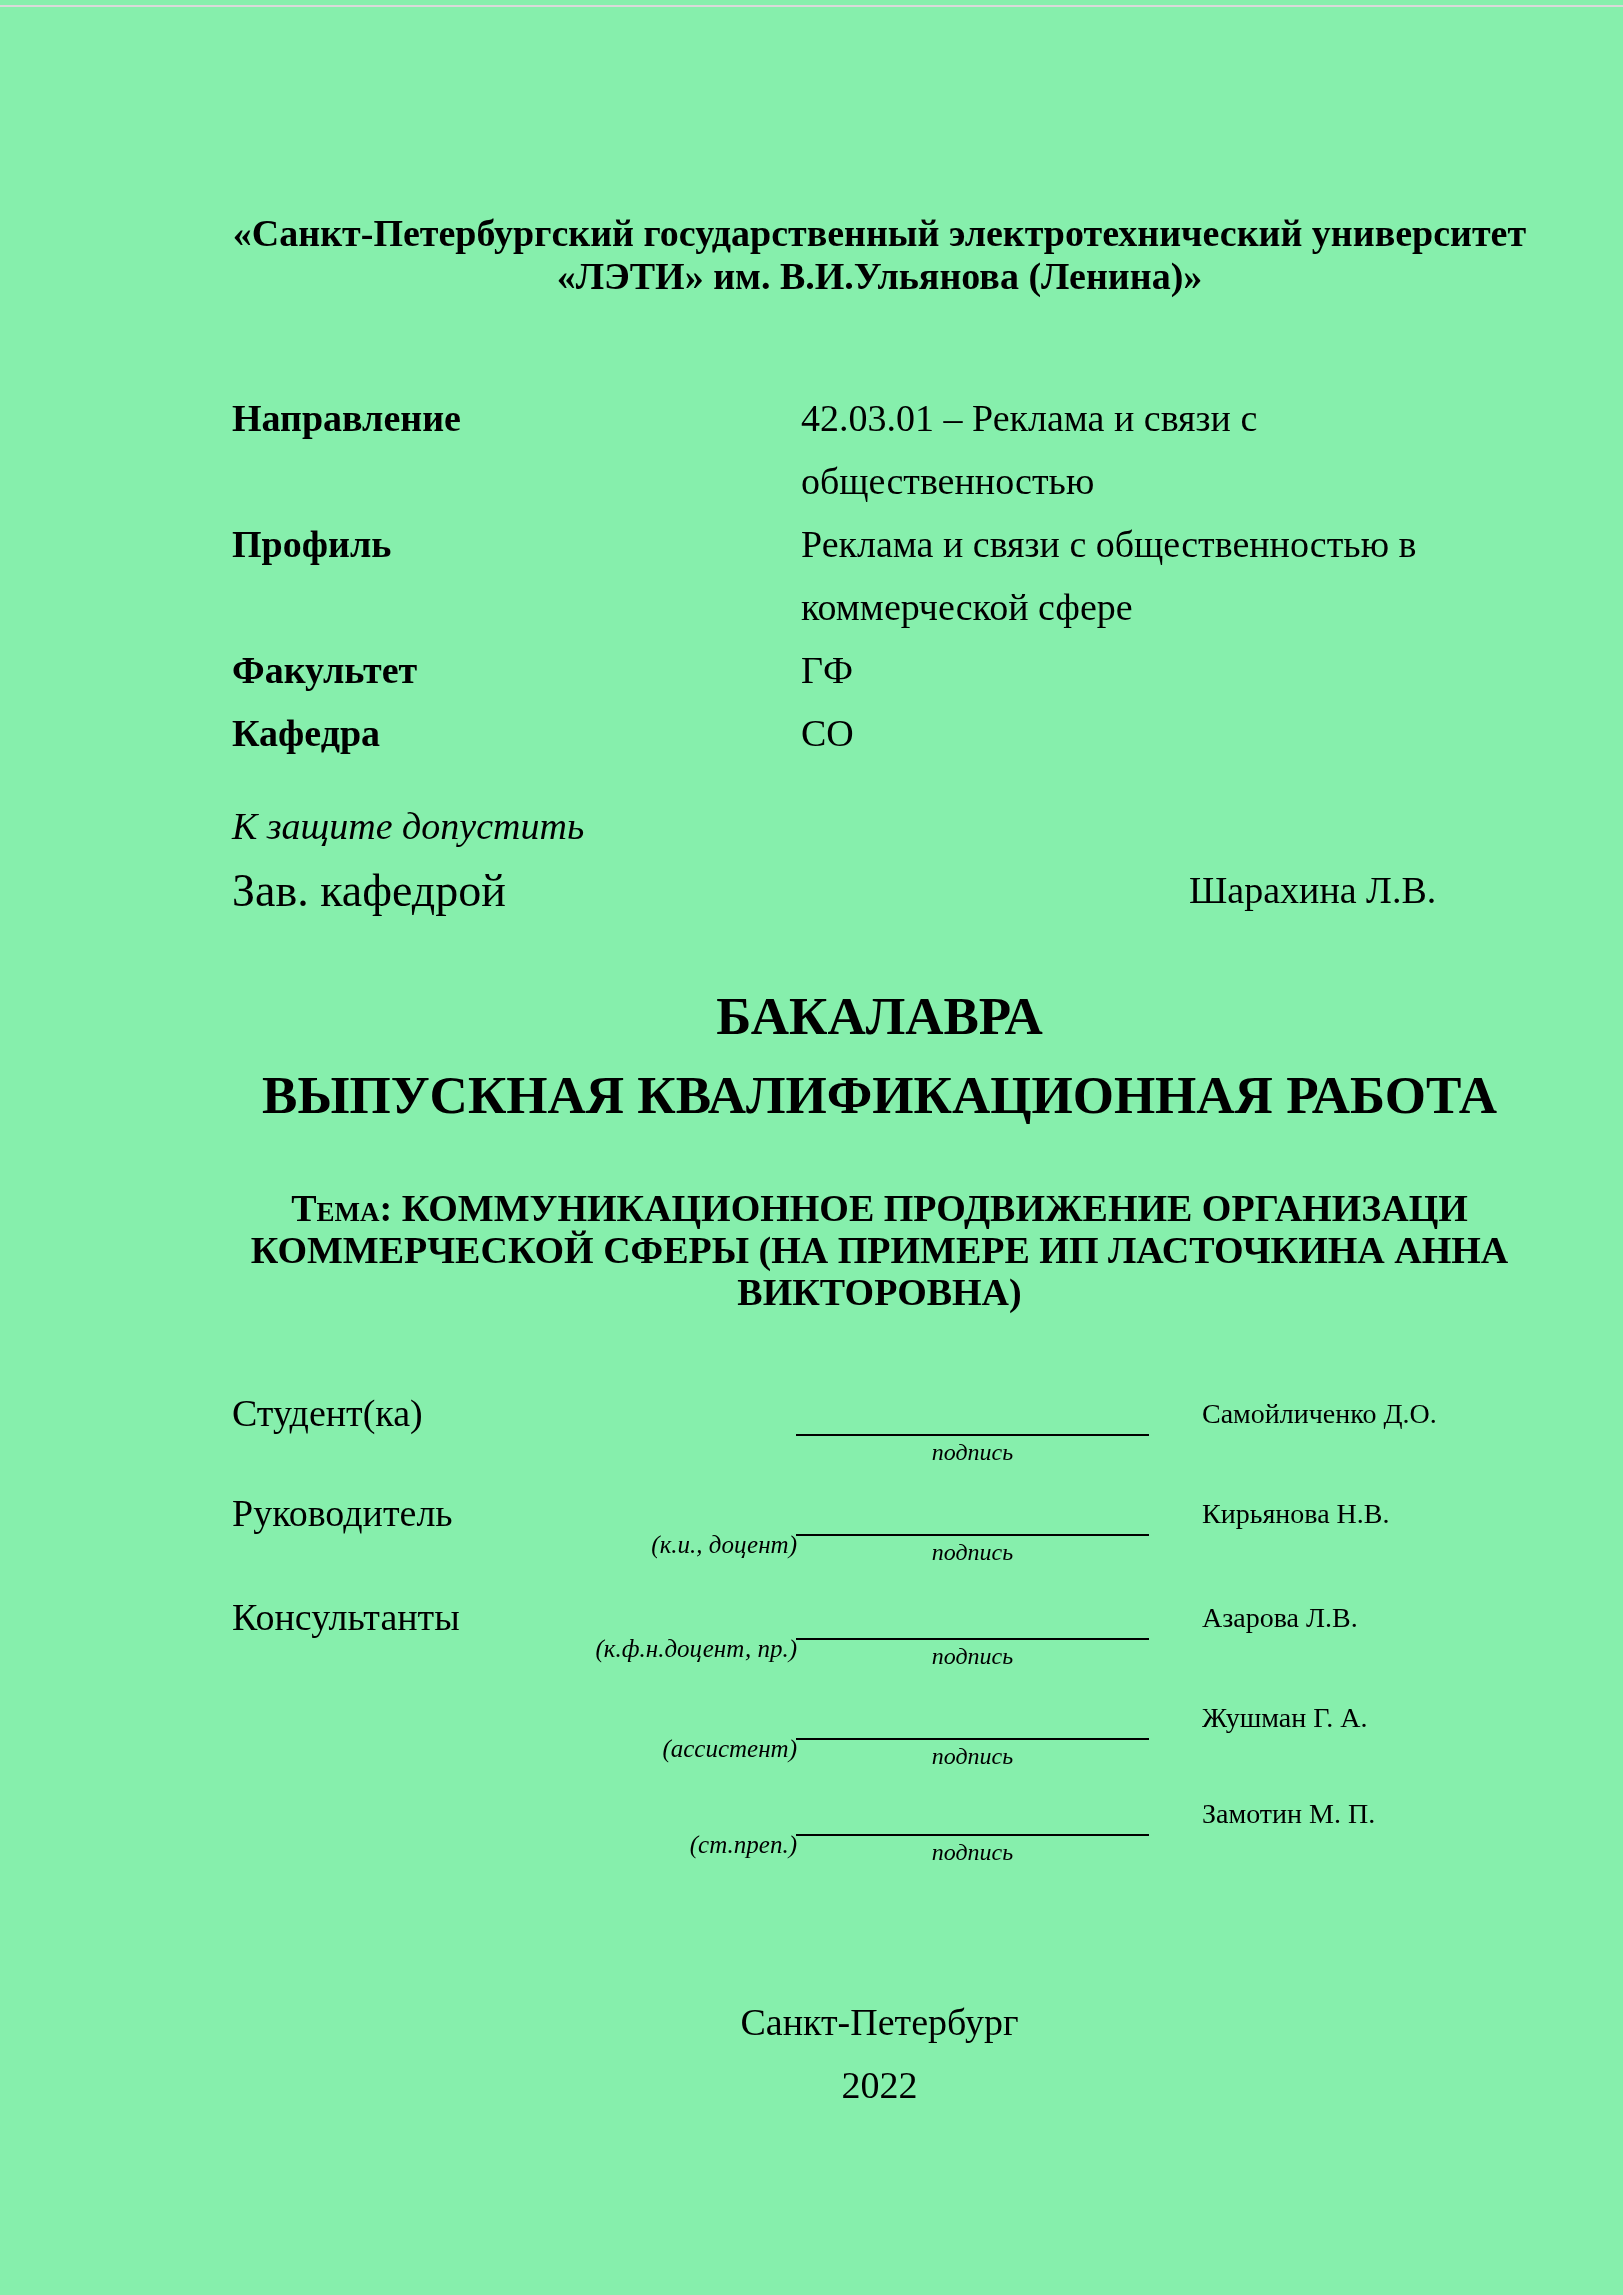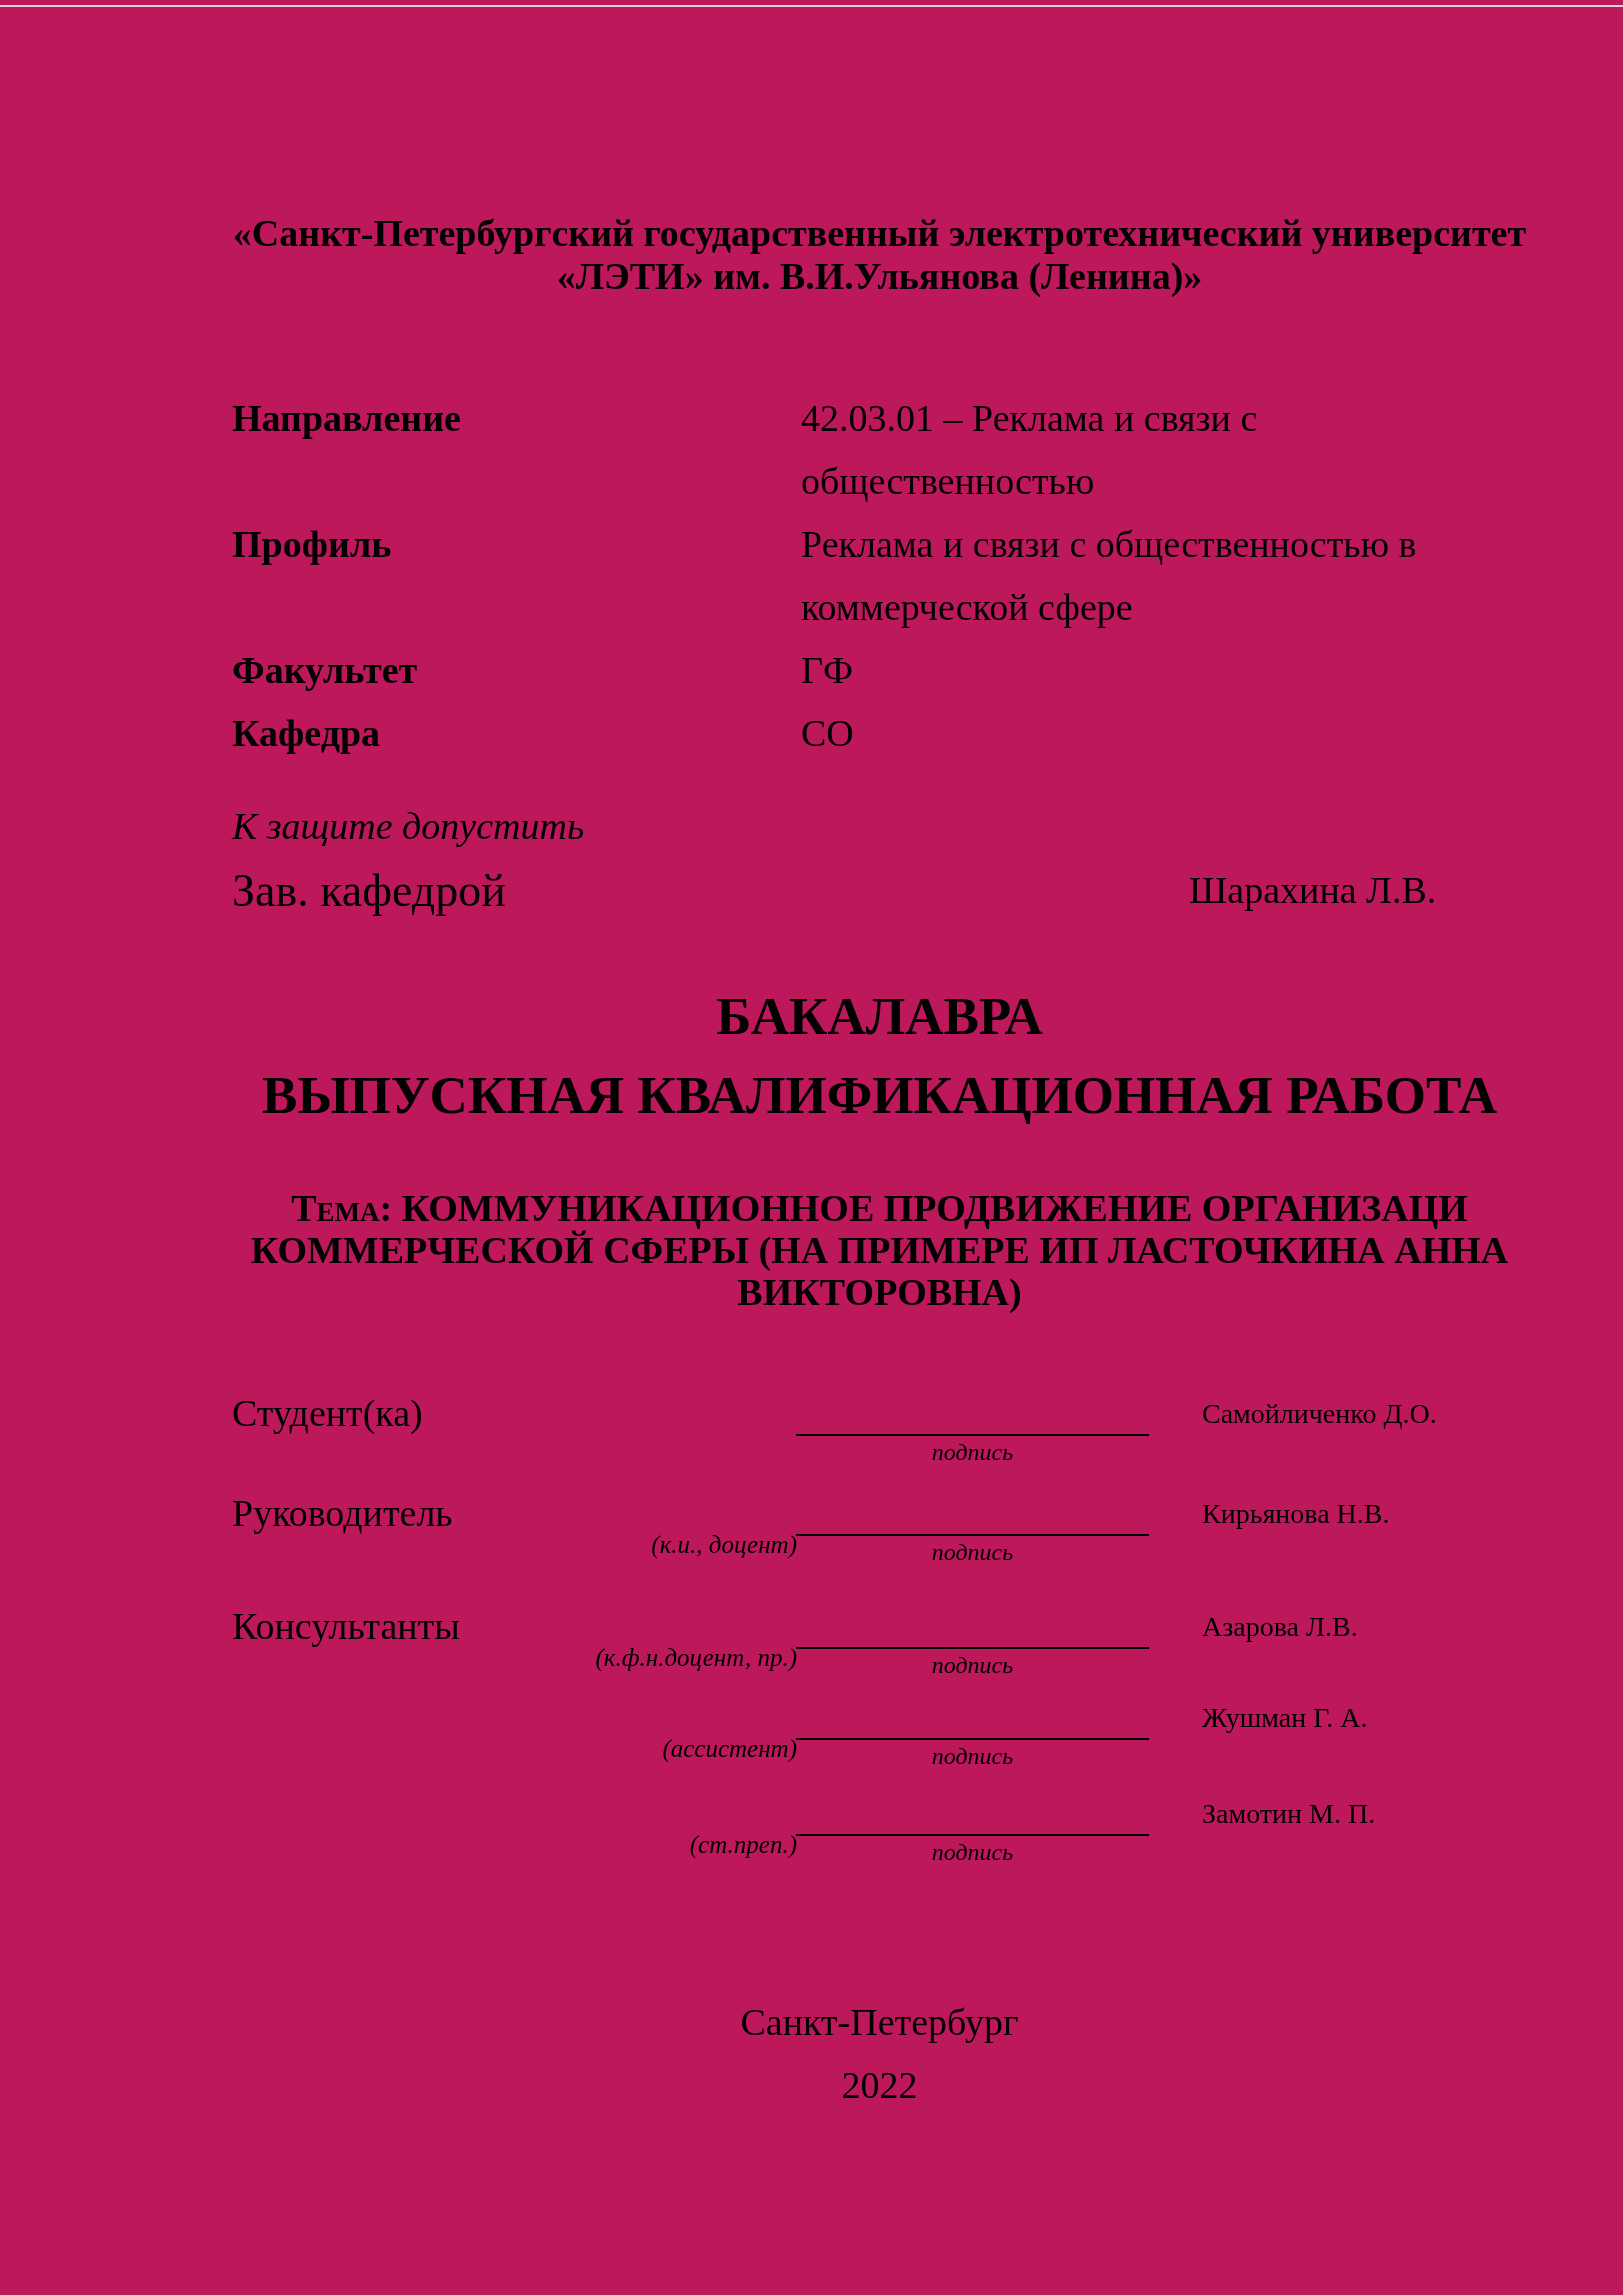--- a/index.html
+++ b/index.html
@@ -1,21 +1,21 @@
 <!DOCTYPE html>
 <html style="font-size:12.6px"><head>
 <meta charset="utf-8">
 <style>
   html, body { margin: 0; padding: 0; background: #888; }
   .page {
     position: relative;
     width: 1623px;
     height: 2295px;
     margin: 0 auto;
-    background: #be185d;
+    background: #86efac;
     color: #000000;
     font-family: "Liberation Serif", "DejaVu Serif", serif;
     overflow: hidden;
   }
   .scan-edge {
     position: absolute; top: 4.7px; left: 0; width: 100%; height: 2.4px;
     background: #d9d9d9;
   }
   .header {
     position: absolute; top: 212px; left: 232px; width: 1295px;
@@ -52,21 +52,21 @@
   .sig-role   { position: absolute; left: 0; top: 0; font-size: 38px; line-height: 43px; }
   .sig-qual   { position: absolute; left: 314px; top: 39px; width: 251px;
                 text-align: right; font-style: italic; font-size: 25px; line-height: 28px; }
   .sig-line   { position: absolute; left: 564px; top: 42px; width: 353px; height: 0;
                 border-top: 2.4px solid #000000; }
   .sig-caption{ position: absolute; left: 564px; top: 47px; width: 353px;
                 text-align: center; font-style: italic; font-size: 24px; line-height: 27px; }
   .sig-name   { position: absolute; left: 970px; top: 0; font-size: 28px; line-height: 43px; }
   .row-1 { top: 1392px; }
   .row-2 { top: 1492px; }
-  .row-3 { top: 1596px; margin-top: 9px; }
+  .row-3 { top: 1596px; }
   .row-4 { top: 1696px; }
   .row-5 { top: 1792px; }
   .footer {
     position: absolute; top: 1991px; left: 232px; width: 1295px;
     text-align: center; font-size: 38px; line-height: 63px;
   }
 </style>
 </head>
 <body>
 

